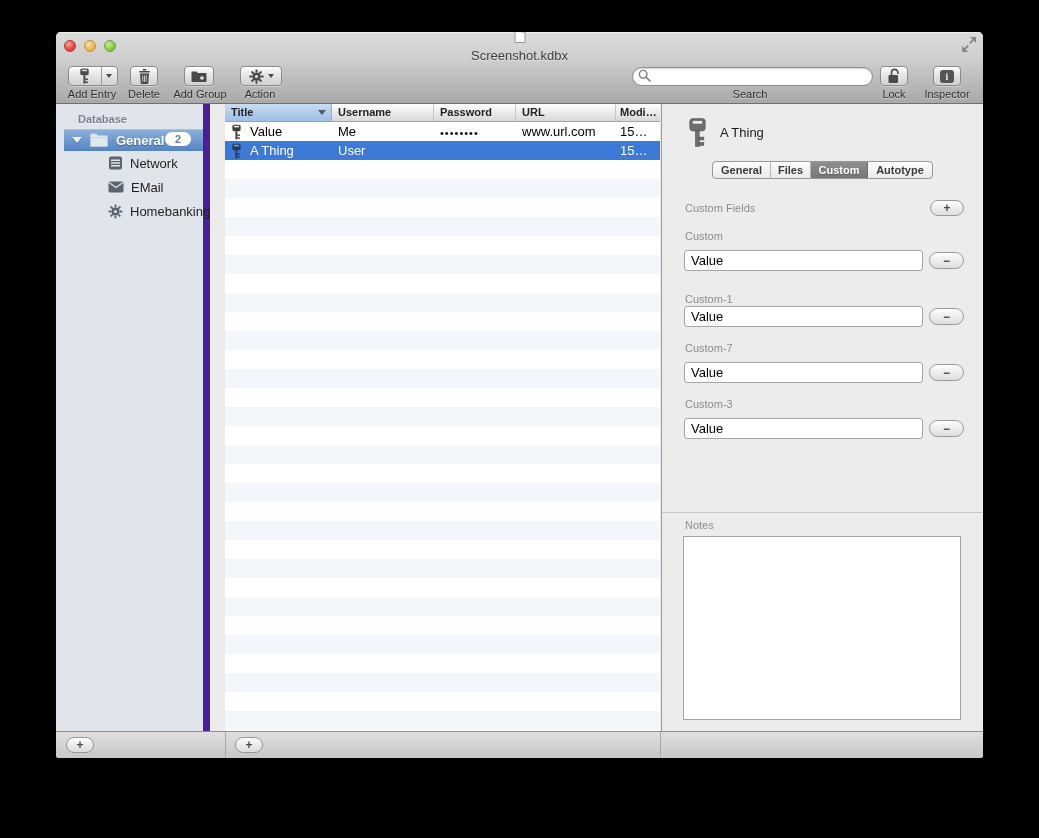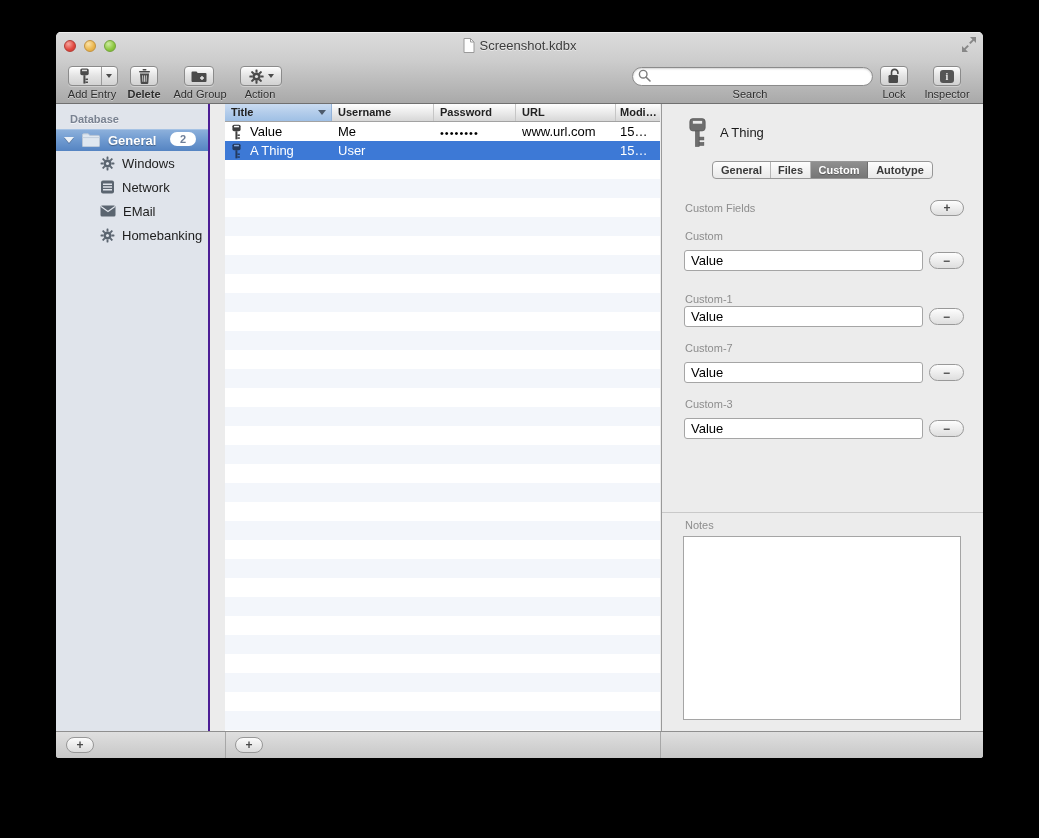--- a/index.html
+++ b/index.html
@@ -10,40 +10,40 @@
   
   .chrome{position:absolute;left:0;top:0;width:100%;height:72px;
     background:linear-gradient(180deg,#dcdcdc 0%,#cdcdcd 40%,#a9a9a9 100%);
     border-bottom:1px solid #707070;box-shadow:inset 0 1px 0 #eeeeee;box-sizing:border-box;}
   .titlebar{position:absolute;left:0;top:0;width:100%;height:26px;}
   .lights{position:absolute;left:8px;top:8px;display:flex;gap:8px;}
   .light{width:12px;height:12px;border-radius:50%;display:inline-block;box-sizing:border-box;}
   .light.red{background:radial-gradient(circle at 35% 30%,#f6a59d,#e1463d 60%,#c63a32);border:1px solid #b23b34;}
   .light.yellow{background:radial-gradient(circle at 35% 30%,#fbe2a7,#eab64d 60%,#d9a03c);border:1px solid #c29240;}
   .light.green{background:radial-gradient(circle at 35% 30%,#cdeb9f,#8cc73e 60%,#74ad32);border:1px solid #74a43a;}
-  .titlewrap{position:absolute;left:0;top:0;width:100%;height:26px;display:flex;align-items:center;justify-content:center;gap:5px;}
+  .titlewrap{position:absolute;left:0;top:0;width:100%;height:26px;display:flex;align-items:center;justify-content:center;gap:5px;flex-direction:column;}
   .title{font-size:13px;color:#3c3c3c;text-shadow:0 1px 0 rgba(255,255,255,.5);}
   .fsicon{position:absolute;right:6px;top:5px;width:16px;height:15px;opacity:.75;}
   
   .toolbar{position:absolute;left:0;top:26px;width:100%;height:46px;}
   .tb-btn{position:absolute;top:8px;height:20px;box-sizing:border-box;border:1px solid #8b8b8b;border-radius:4px;
     background:linear-gradient(180deg,#fdfdfd,#e3e3e3 50%,#d2d2d2);box-shadow:inset 0 1px 0 #fff,0 1px 0 rgba(255,255,255,.35);
     display:flex;align-items:center;justify-content:center;padding:0;cursor:default;}
   .tb-seg{display:flex;align-items:center;justify-content:center;height:100%;}
   .tb-seg+.tb-seg{border-left:1px solid #9b9b9b;}
   .tb-lbl{position:absolute;top:30px;transform:translateX(-50%);font-size:11px;color:#2e2e2e;
     text-shadow:0 1px 0 rgba(255,255,255,.45);white-space:nowrap;}
   .caret{width:0;height:0;border-left:3.5px solid transparent;border-right:3.5px solid transparent;border-top:4px solid #4a4a4a;display:inline-block;}
   .searchwrap{position:absolute;left:576px;top:8px;width:241px;height:19px;}
   .search{width:100%;height:100%;box-sizing:border-box;border:1px solid #8b8b8b;border-radius:10px;background:#fff;
     padding:0 8px 0 22px;font-size:12px;outline:none;box-shadow:inset 0 1px 2px rgba(0,0,0,.18);}
   .mag{position:absolute;left:6px;top:3px;}
   
   .content{position:absolute;left:0;top:72px;width:100%;height:627px;}
-  .sidebar{position:absolute;left:0;top:0;width:154px;height:100%;background:#e0e4eb;border-right:2px solid #4c1d95;box-sizing:border-box;}
+  .sidebar{position:absolute;left:0;top:0;width:154px;height:100%;background:#e0e4eb;border-right:7px solid #4c1d95;box-sizing:border-box;padding-left:8px;}
   .sb-header{padding:9px 0 4px 14px;font-size:11px;font-weight:bold;color:#798291;text-shadow:0 1px 0 rgba(255,255,255,.6);}
   .sb-group{position:relative;height:22px;display:flex;align-items:center;
     background:linear-gradient(180deg,#8fb2dc 0%,#6f9ad0 50%,#5584c2 100%);box-shadow:inset 0 1px 0 #a5c2e4;}
   .sb-disc{width:0;height:0;border-left:5px solid transparent;border-right:5px solid transparent;border-top:6px solid #ecf1f7;
     margin-left:8px;filter:drop-shadow(0 1px 0 rgba(0,0,0,.25));}
   .sb-folder{margin-left:8px;}
   .sb-group-lbl{margin-left:8px;font-size:13px;font-weight:bold;color:#fff;text-shadow:0 1px 1px rgba(0,0,0,.35);}
   .sb-badge{position:absolute;right:12px;top:3px;background:#fff;border-radius:9px;min-width:12px;padding:1px 7px;
     font-size:11px;font-weight:bold;color:#6f7f99;text-align:center;}
   .sb-item{height:24px;display:flex;align-items:center;padding-left:44px;gap:7px;}
@@ -157,21 +157,21 @@
                   <path d="M2 4.6h9l-.7 9.4a1 1 0 0 1-1 .9H3.7a1 1 0 0 1-1-.9z"></path>
                 </g>
                 <g stroke="#d8d8d8" stroke-width=".9">
                   <line x1="4.6" y1="6.4" x2="4.9" y2="12.8"></line>
                   <line x1="6.5" y1="6.4" x2="6.5" y2="12.8"></line>
                   <line x1="8.4" y1="6.4" x2="8.1" y2="12.8"></line>
                 </g>
               </svg>
           </span>
         </div>
-        <span class="tb-lbl" style="left:88px;font-weight:bold;">Delete</span>
+        <span class="tb-lbl" style="left:88px;">Delete</span>
 
         <div class="tb-btn" style="left:128px;width:30px;">
           <span>
             <svg width="16" height="13" viewBox="0 0 16 13">
                 <path d="M.5 2.5a1 1 0 0 1 1-1h4l1.2 1.5h7.8a1 1 0 0 1 1 1v7a1 1 0 0 1-1 1h-13a1 1 0 0 1-1-1z" fill="#4a4a4a"></path>
                 <g stroke="#e6e6e6" stroke-width="1.4">
                   <line x1="11" y1="6" x2="11" y2="10"></line>
                   <line x1="9" y1="8" x2="13" y2="8"></line>
                 </g>
               </svg>
@@ -239,41 +239,20 @@
           <span class="sb-folder">
             <svg width="18" height="14" viewBox="0 0 18 14">
                 <path d="M.5 2a1.2 1.2 0 0 1 1.2-1.2h4.6L7.8 2.4h8.5A1.2 1.2 0 0 1 17.5 3.6v9a1.2 1.2 0 0 1-1.2 1.2H1.7A1.2 1.2 0 0 1 .5 12.4z" fill="#dfe7f0" stroke="#b9c6d6"></path>
                 <path d="M.5 4.6h17" stroke="#c3cfdd"></path>
               </svg>
           </span>
           <span class="sb-group-lbl">General</span>
           <span class="sb-badge">2</span>
         </div>
 
-        <div class="sb-item">
-          <span>
-            <svg width="15" height="15" viewBox="0 0 16 16">
-                <g fill="#5b6570">
-                  <circle cx="8" cy="8" r="4.2"></circle>
-                  <g>
-                    <rect x="7" y="0.6" width="2" height="3.2" rx=".5"></rect>
-                    <rect x="7" y="12.2" width="2" height="3.2" rx=".5"></rect>
-                    <rect x="7" y="0.6" width="2" height="3.2" rx=".5" transform="rotate(45 8 8)"></rect>
-                    <rect x="7" y="12.2" width="2" height="3.2" rx=".5" transform="rotate(45 8 8)"></rect>
-                    <rect x="7" y="0.6" width="2" height="3.2" rx=".5" transform="rotate(90 8 8)"></rect>
-                    <rect x="7" y="12.2" width="2" height="3.2" rx=".5" transform="rotate(90 8 8)"></rect>
-                    <rect x="7" y="0.6" width="2" height="3.2" rx=".5" transform="rotate(135 8 8)"></rect>
-                    <rect x="7" y="12.2" width="2" height="3.2" rx=".5" transform="rotate(135 8 8)"></rect>
-                  </g>
-                </g>
-                <circle cx="8" cy="8" r="1.6" fill="#e0e4eb"></circle>
-              </svg>
-          </span>
-          <span class="sb-item-lbl">Windows</span>
-        </div>
 
         <div class="sb-item">
           <span>
             <svg width="15" height="14" viewBox="0 0 15 14">
                 <rect x="1" y="0.5" width="13" height="13" rx="2" fill="#5b6570"></rect>
                 <g stroke="#e0e4eb" stroke-width="1.4">
                   <line x1="3" y1="4.2" x2="12" y2="4.2"></line>
                   <line x1="3" y1="7" x2="12" y2="7"></line>
                   <line x1="3" y1="9.8" x2="12" y2="9.8"></line>
                 </g>

